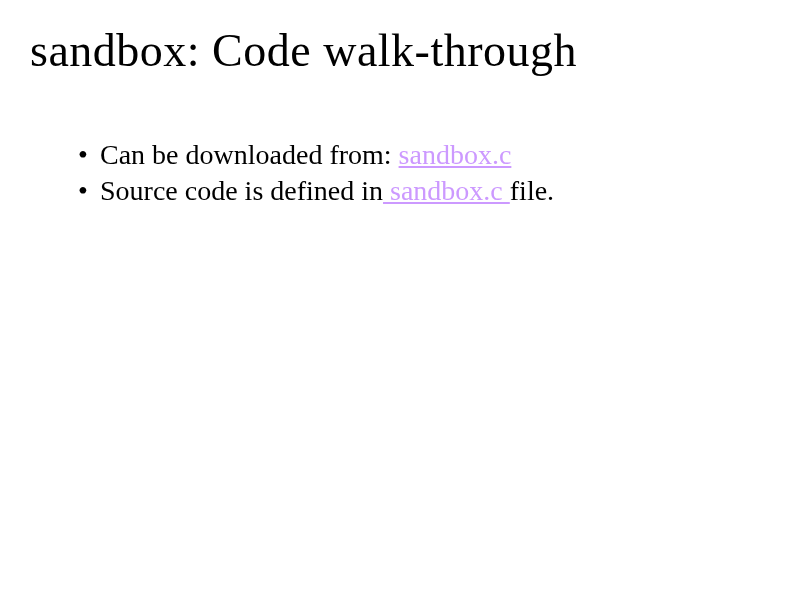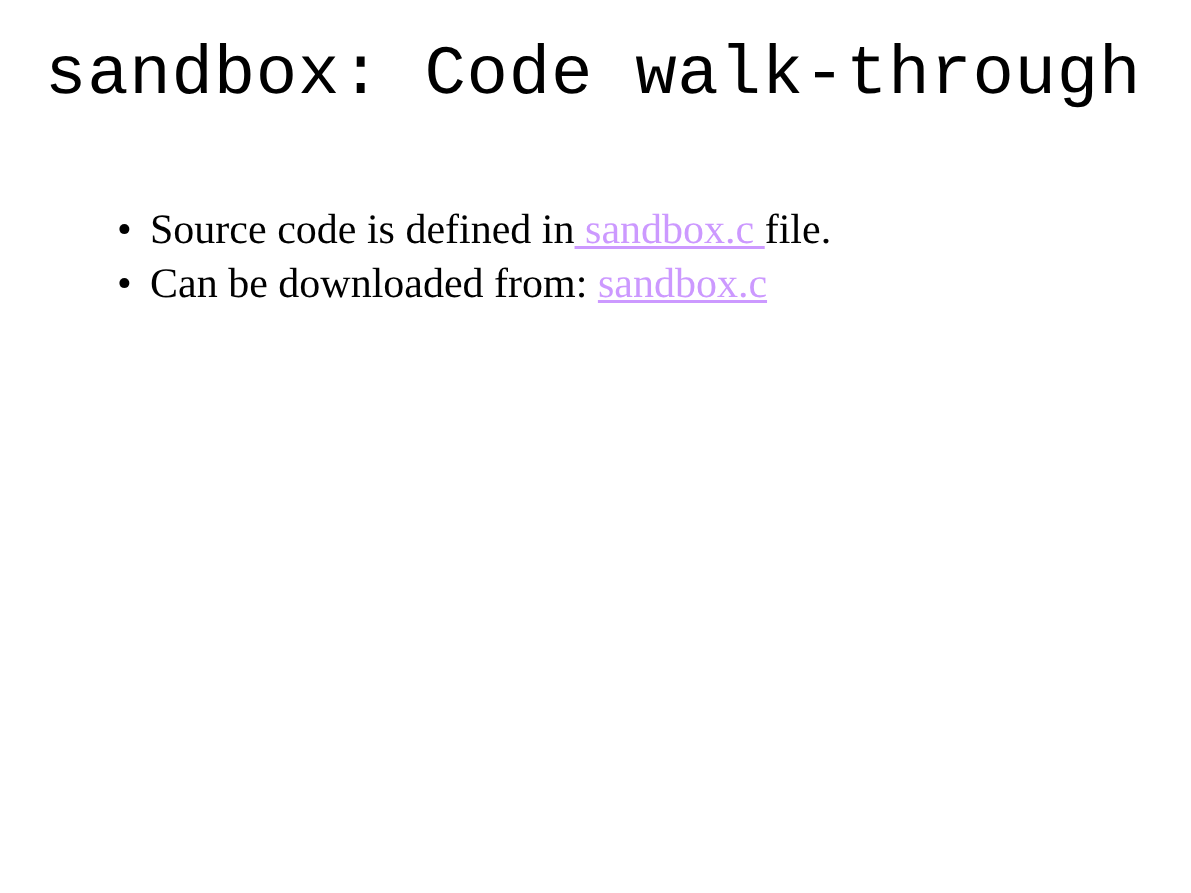--- a/index.html
+++ b/index.html
@@ -9,21 +9,21 @@
     }
     body {
       width: 794px;
       height: 595px;
       background: #ffffff;
       font-family: "Times New Roman", Times, serif;
       padding: 24px 30px;
       overflow: hidden;
     }
     .slide-title {
-      font-family: Liberation Mono, monospace;
+      font-family: Liberation Serif, serif;
       font-size: 46px;
       font-weight: 400;
       color: #000000;
       letter-spacing: 0.5px;
       margin-bottom: 60px;
     }
     .bullet-list {
       list-style: none;
       padding-left: 48px;
     }
@@ -47,18 +47,18 @@
       cursor: pointer;
     }
   </style>
 </head>
 <body>
 
 <h1 class="slide-title">sandbox: Code walk-through</h1>
 
 <ul class="bullet-list">
   <li class="bullet-item">
-    <span>Source code is defined in</span><span class="link-text"> sandbox.c </span><span>file.</span>
+    <span>Can be downloaded from: </span><span class="link-text">sandbox.c</span><span></span>
   </li>
   <li class="bullet-item">
-    <span>Can be downloaded from: </span><span class="link-text">sandbox.c</span><span></span>
+    <span>Source code is defined in</span><span class="link-text"> sandbox.c </span><span>file.</span>
   </li>
 </ul>
 
 </body></html>

